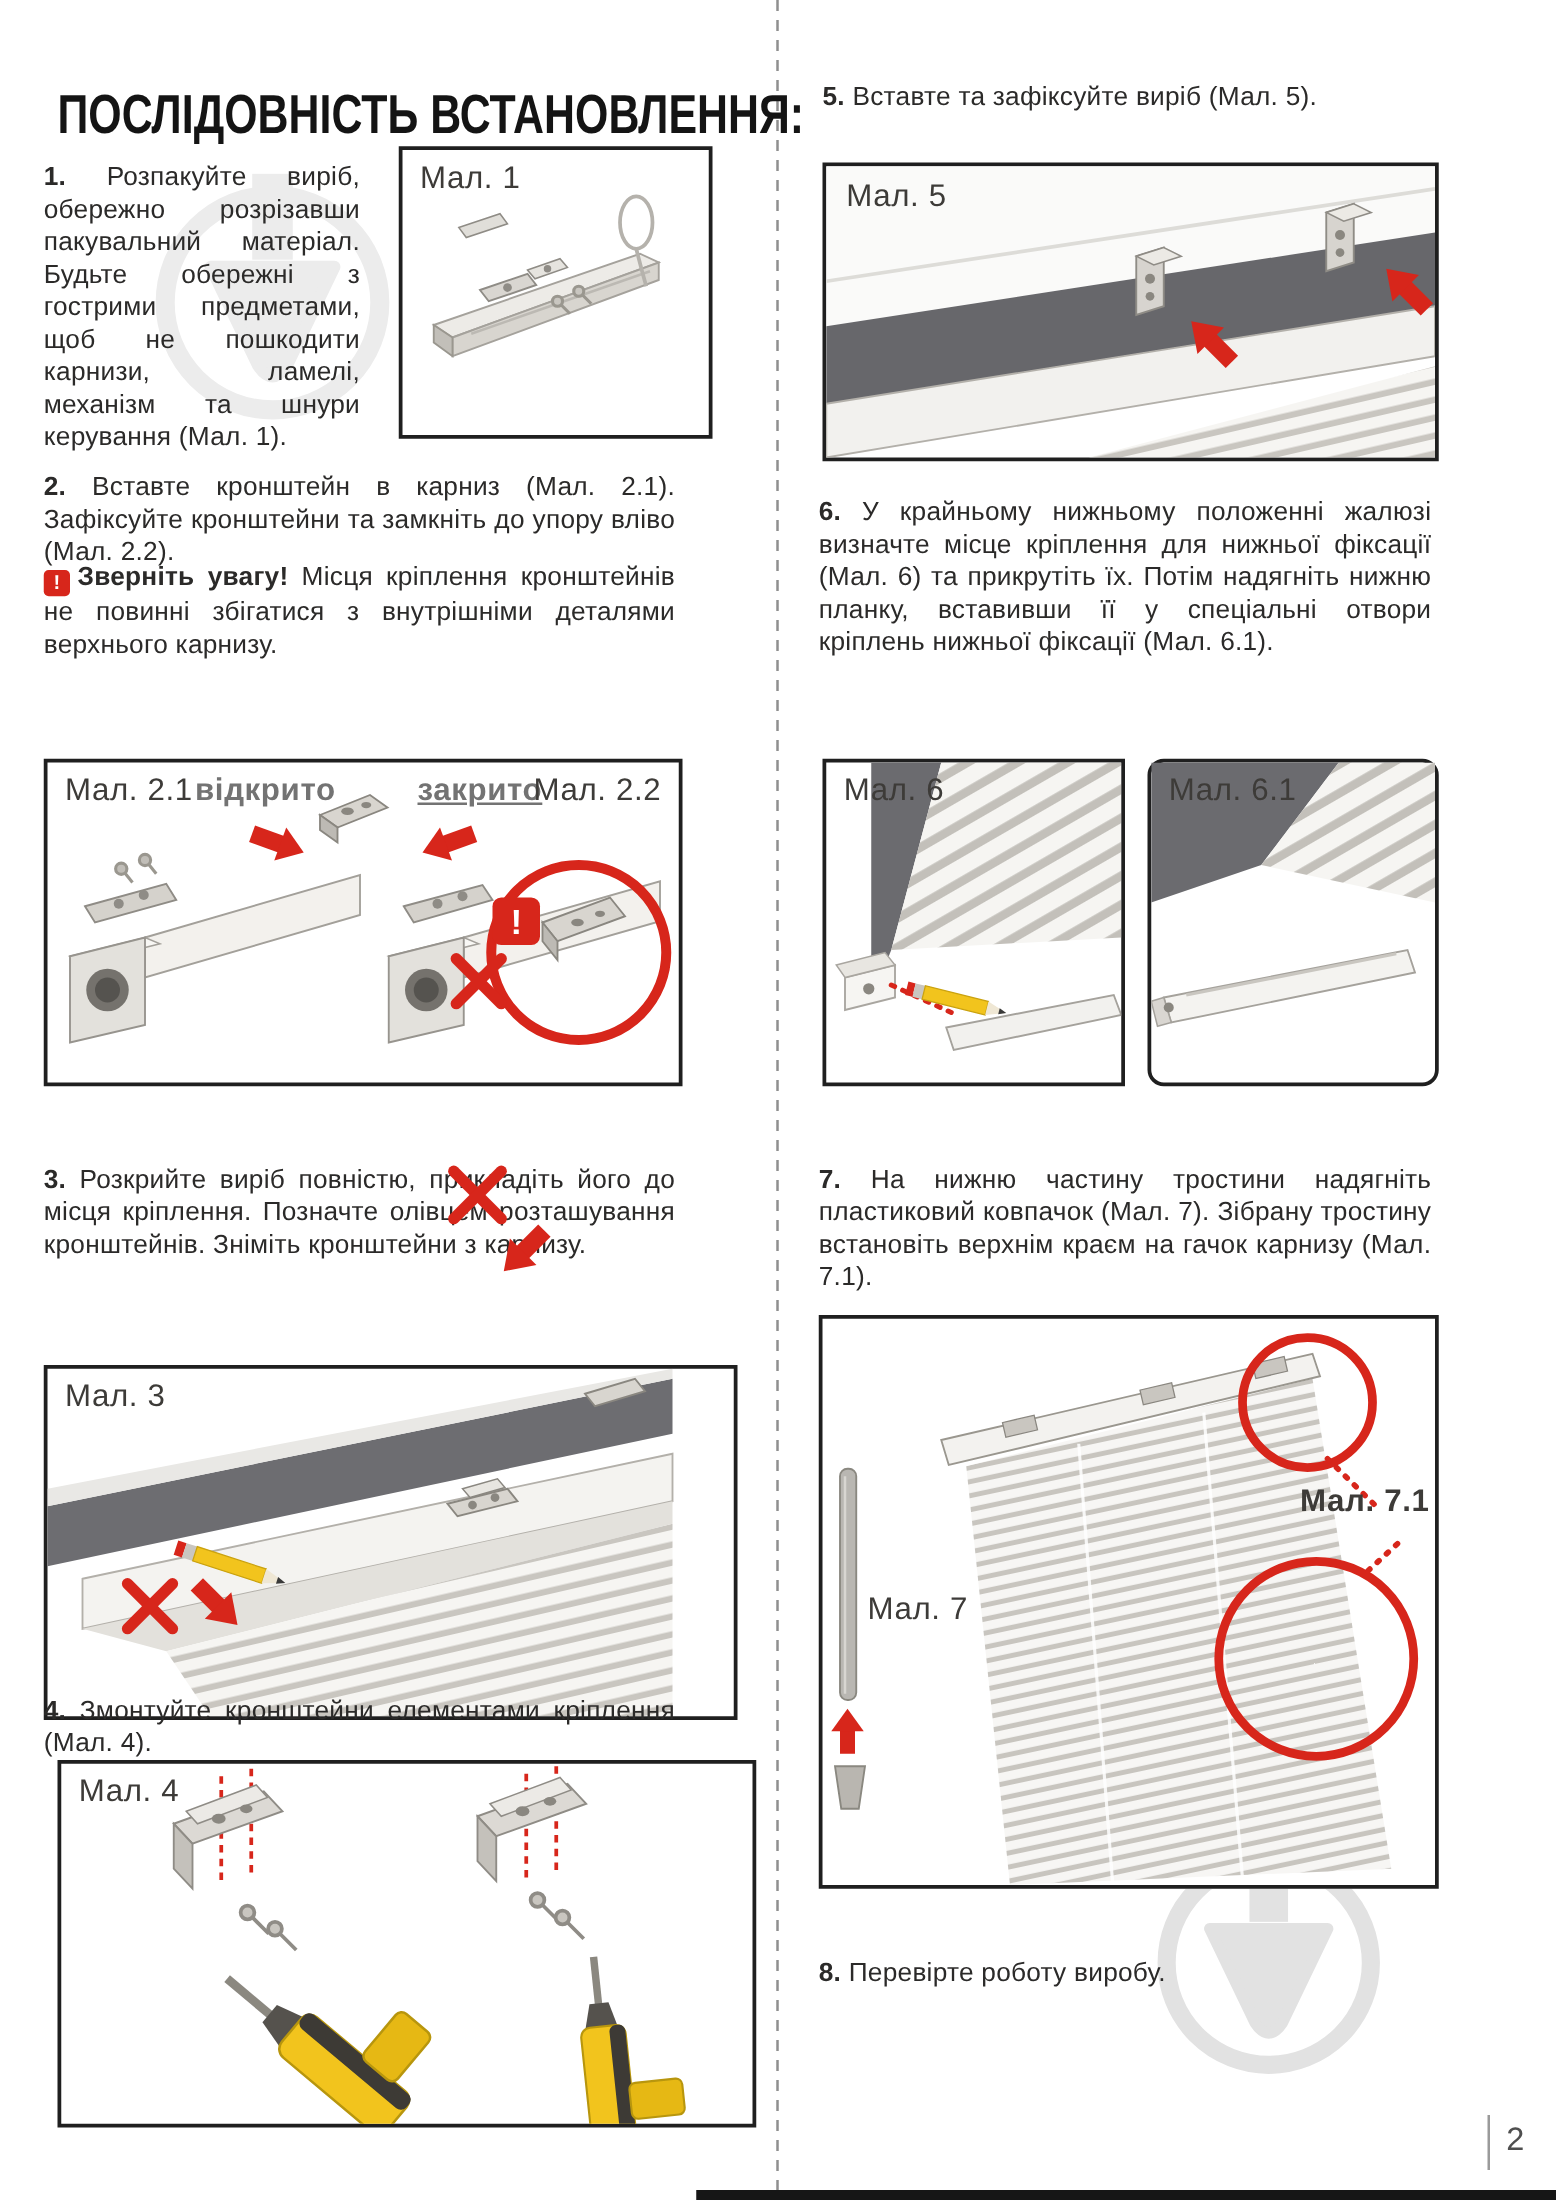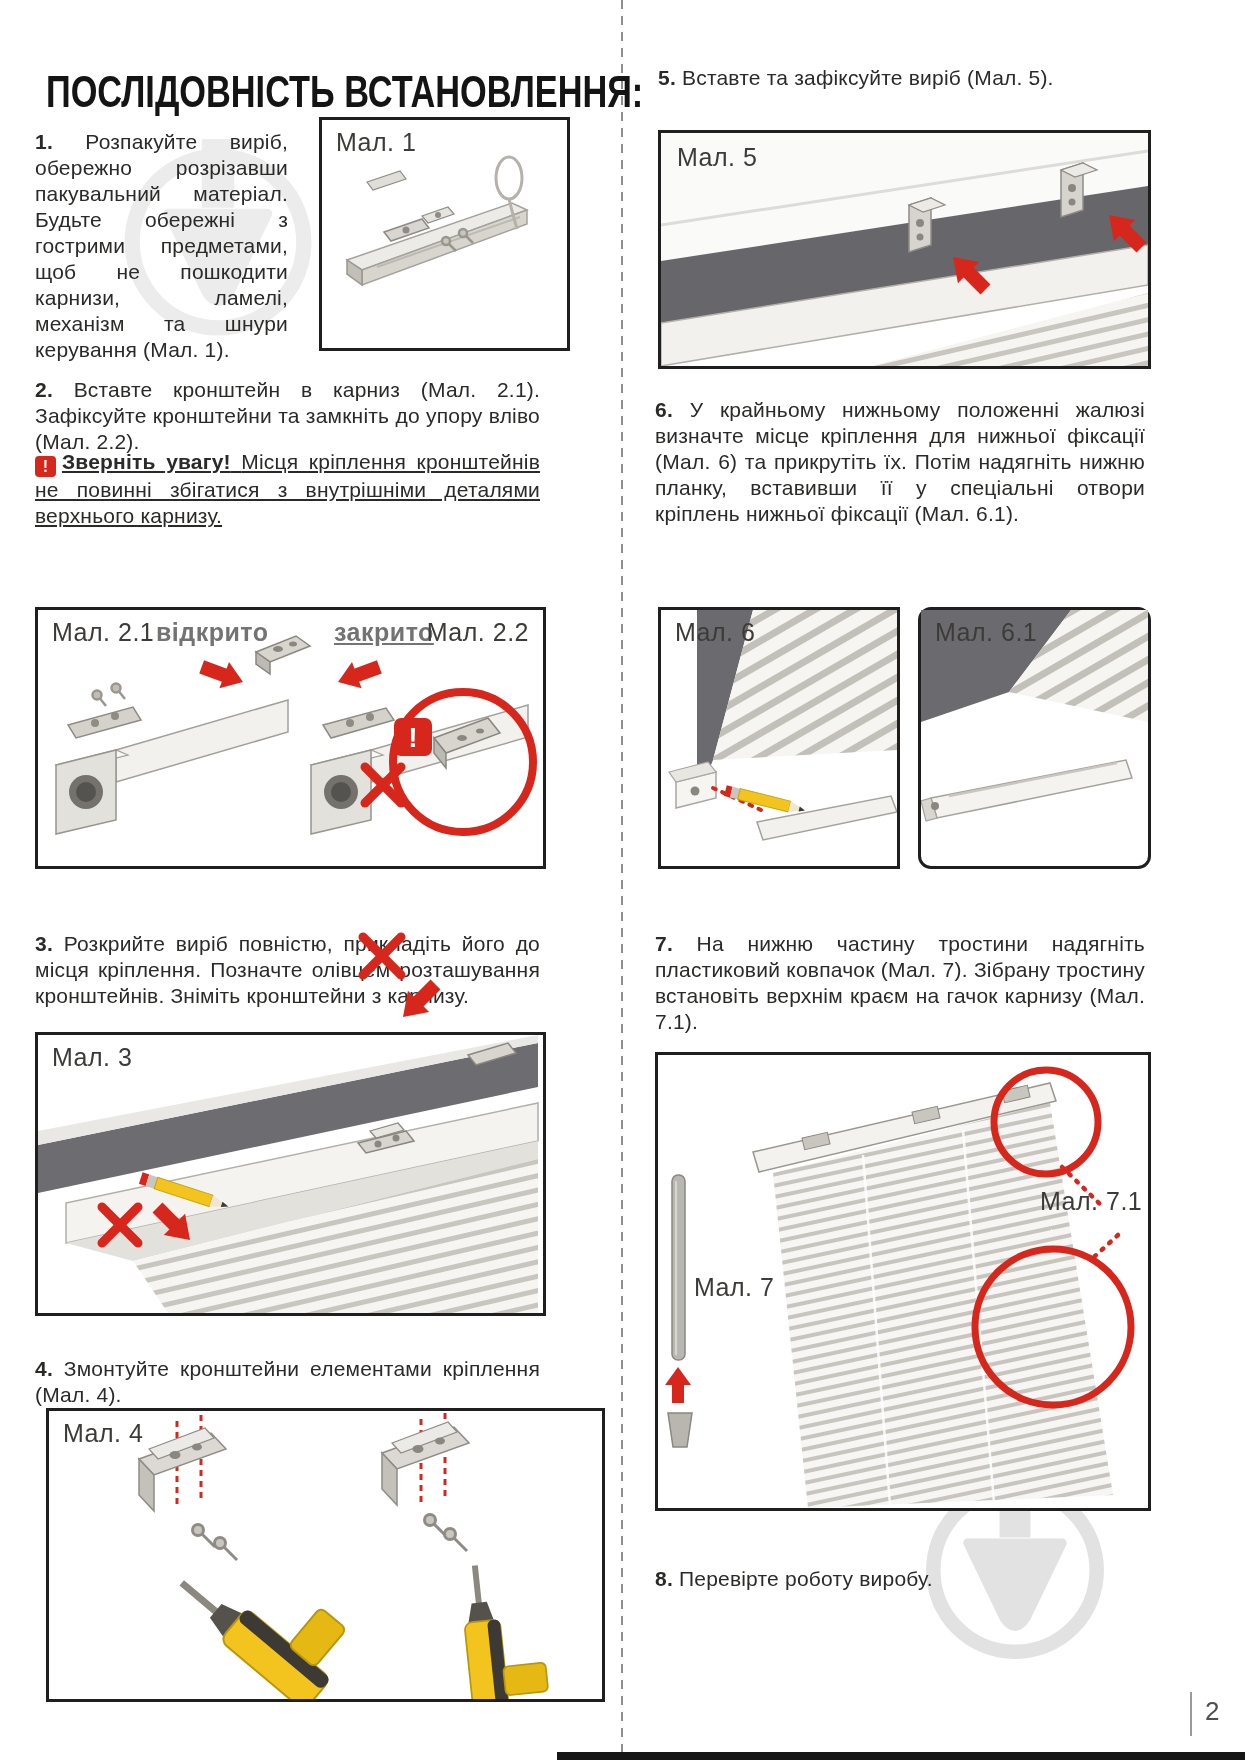--- a/index.html
+++ b/index.html
@@ -71,21 +71,21 @@
     <polygon points="45,62 78,51 84,59 51,70" fill="#e0ded9" stroke="#8f8c86" stroke-width="1.2"></polygon>
   </svg>
   <span class="figlabel" style="left:14px;top:8px;">Мал. 1</span>
 </div>
 
 <p class="abs step" style="left:35px;top:356px;width:505px;">
   <b>2.</b>
   <span>Вставте кронштейн в карниз (Мал. 2.1). Зафіксуйте кронштейни та замкніть до упору вліво (Мал. 2.2).</span>
 </p>
 
-<p class="abs warn" style="left:35px;top:428px;width:505px;text-decoration:underline;">
+<p class="abs warn" style="left:35px;top:428px;width:505px;">
   <span class="wicon">!</span><b>Зверніть увагу!</b>
   <span>Місця кріплення кронштейнів не повинні збігатися з внутрішніми деталями верхнього карнизу.</span>
 </p>
 
 <div class="abs figbox" style="left:35px;top:607px;width:505px;height:256px;">
   <svg width="505" height="256" viewBox="0 0 505 256">
 
     <polygon points="78,140 250,90 250,122 78,172" fill="#f3f1ed" stroke="#a3a09a" stroke-width="1.5"></polygon>
     <polygon points="18,155 78,140 90,145 30,160" fill="#f8f7f4" stroke="#a3a09a" stroke-width="1.2"></polygon>
     <polygon points="18,155 78,140 78,210 18,224" fill="#e3e1dc" stroke="#97948e" stroke-width="1.5"></polygon>
@@ -155,21 +155,21 @@
   <g stroke="#d7261b" stroke-width="9" stroke-linecap="round">
       <line x1="18" y1="12" x2="56" y2="50"></line>
       <line x1="56" y1="12" x2="18" y2="50"></line>
     </g>
   <g transform="translate(58,92) rotate(-45)" fill="#d7261b">
       <rect x="16" y="-7" width="30" height="14"></rect>
       <polygon points="0,0 22,-15 22,15"></polygon>
     </g>
 </svg>
 
-<div class="abs figbox" style="left:35px;top:1032px;width:505px;height:278px;">
+<div class="abs figbox" style="left:35px;top:1092px;width:505px;height:278px;padding-left:44px;">
   <svg width="505" height="278" viewBox="0 0 505 278">
     <defs>
       <pattern id="p3" width="14" height="14" patternUnits="userSpaceOnUse" patternTransform="rotate(-13)">
         <rect width="14" height="14" fill="#f6f5f2"></rect>
           <rect y="9" width="14" height="5" fill="#c9c6c0"></rect>
       </pattern>
     </defs>
     <polygon points="0,110 500,8 500,52 0,158" fill="#6d6d71"></polygon>
     <polygon points="0,96 500,0 500,8 0,110" fill="#e9e8e5"></polygon>
     <polygon points="28,168 500,68 500,106 28,208" fill="#f4f3f0" stroke="#b3b0aa" stroke-width="1.5"></polygon>
@@ -383,21 +383,21 @@
     <polygon points="10,358 34,358 29,392 15,392" fill="#b9b6b0" stroke="#8a8880" stroke-width="1.5"></polygon>
 
     <circle cx="388" cy="67" r="52" fill="none" stroke="#d7261b" stroke-width="7"></circle>
     <circle cx="395" cy="272" r="78" fill="none" stroke="#d7261b" stroke-width="7"></circle>
     <g stroke="#d7261b" stroke-width="4.5" stroke-dasharray="2 8" stroke-linecap="round" fill="none">
       <path d="M404,112 L446,153"></path>
         <path d="M460,180 L436,202"></path>
     </g>
   </svg>
   <span class="figlabel" style="left:36px;top:218px;">Мал. 7</span>
-  <span class="figlabel" style="left:382px;top:132px;">Мал. 7.1</span>
+  <span class="figlabel" style="left:382px;top:132px;font-weight:bold;">Мал. 7.1</span>
 </div>
 
 <p class="abs step" style="left:655px;top:1545px;width:490px;text-align:left;">
   <b>8.</b>
   <span>Перевірте роботу виробу.</span>
 </p>
 
 <div class="abs footer-line"></div>
 <div class="abs page-num">2</div>
 <div class="abs bottom-bar"></div>

